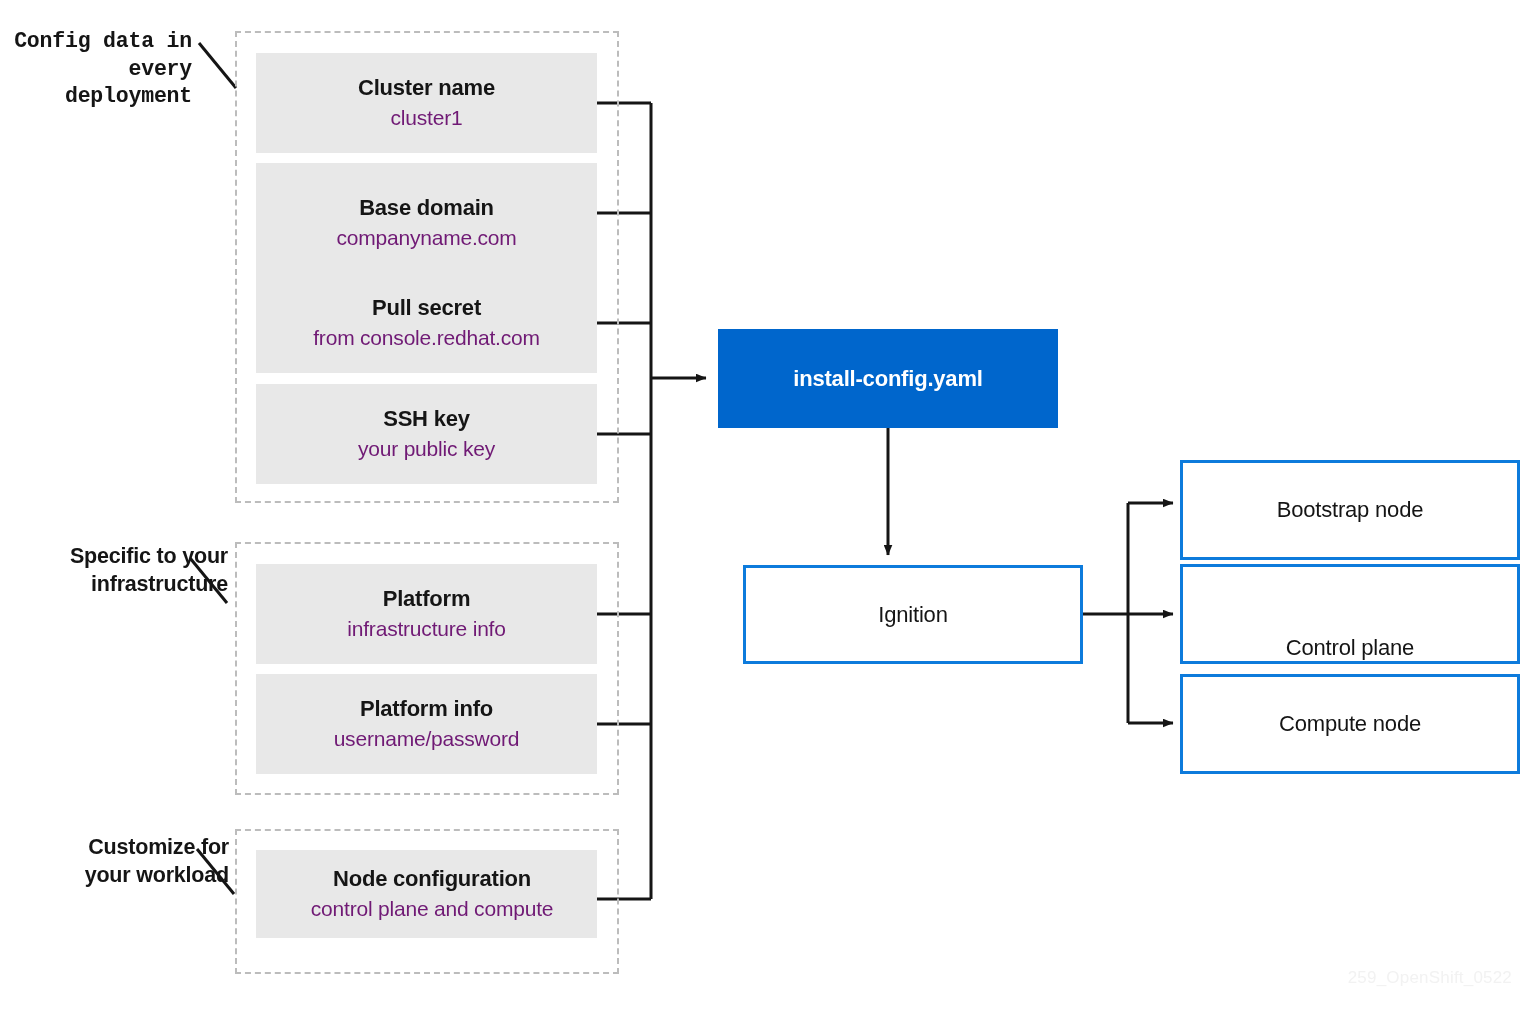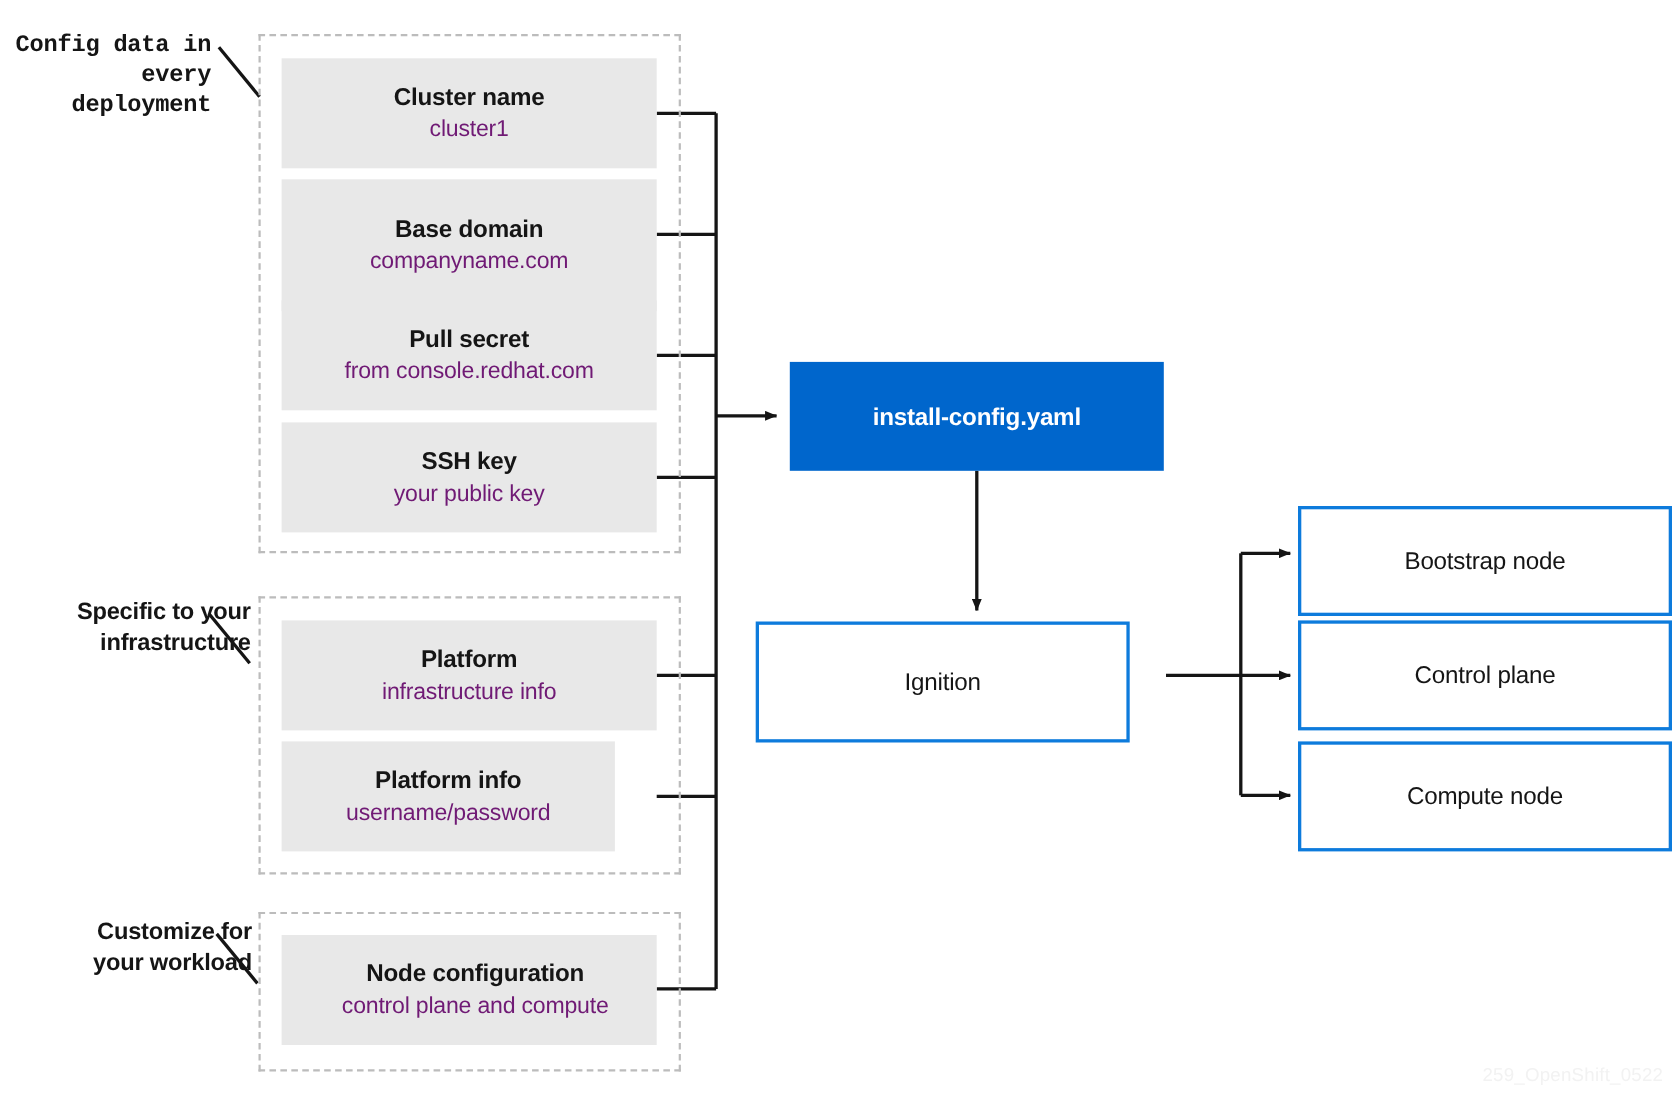--- a/index.html
+++ b/index.html
@@ -196,45 +196,45 @@
     <div class="card-sub">your public key</div>
   </div>
 
   <div class="group-box" style="left:235px; top:542px; width:384px; height:253px;"></div>
 
   <div class="card" style="left:256px; top:564px; width:341px; height:100px;">
     <div class="card-title">Platform</div>
     <div class="card-sub">infrastructure info</div>
   </div>
 
-  <div class="card" style="left:256px; top:674px; width:303px; height:100px;">
+  <div class="card" style="left:256px; top:674px; width:341px; height:100px;">
     <div class="card-title">Platform info</div>
     <div class="card-sub">username/password</div>
   </div>
 
   <div class="group-box" style="left:235px; top:829px; width:384px; height:145px;"></div>
 
-  <div class="card" style="left:256px; top:850px; width:341px; height:100px;padding-left:11px;">
+  <div class="card" style="left:256px; top:850px; width:341px; height:88px;padding-left:11px;">
     <div class="card-title">Node configuration</div>
     <div class="card-sub">control plane and compute</div>
   </div>
 
   <div class="node-filled" style="left:718px; top:329px; width:340px; height:99px;">
     <span>install-config.yaml</span>
   </div>
 
-  <div class="node-outline" style="left:687px; top:565px; width:340px; height:110px;">
+  <div class="node-outline" style="left:743px; top:565px; width:340px; height:99px;">
     <span>Ignition</span>
   </div>
 
   <div class="node-outline" style="left:1180px; top:460px; width:340px; height:100px;">
     <span>Bootstrap node</span>
   </div>
 
-  <div class="node-outline" style="left:1180px; top:564px; width:340px; height:100px;">
+  <div class="node-outline" style="left:1180px; top:564px; width:340px; height:100px;align-items:flex-end;">
     <span>Control plane</span>
   </div>
 
   <div class="node-outline" style="left:1180px; top:674px; width:340px; height:100px;">
     <span>Compute node</span>
   </div>
 
   <div class="watermark">259_OpenShift_0522</div>
 
 </div>

